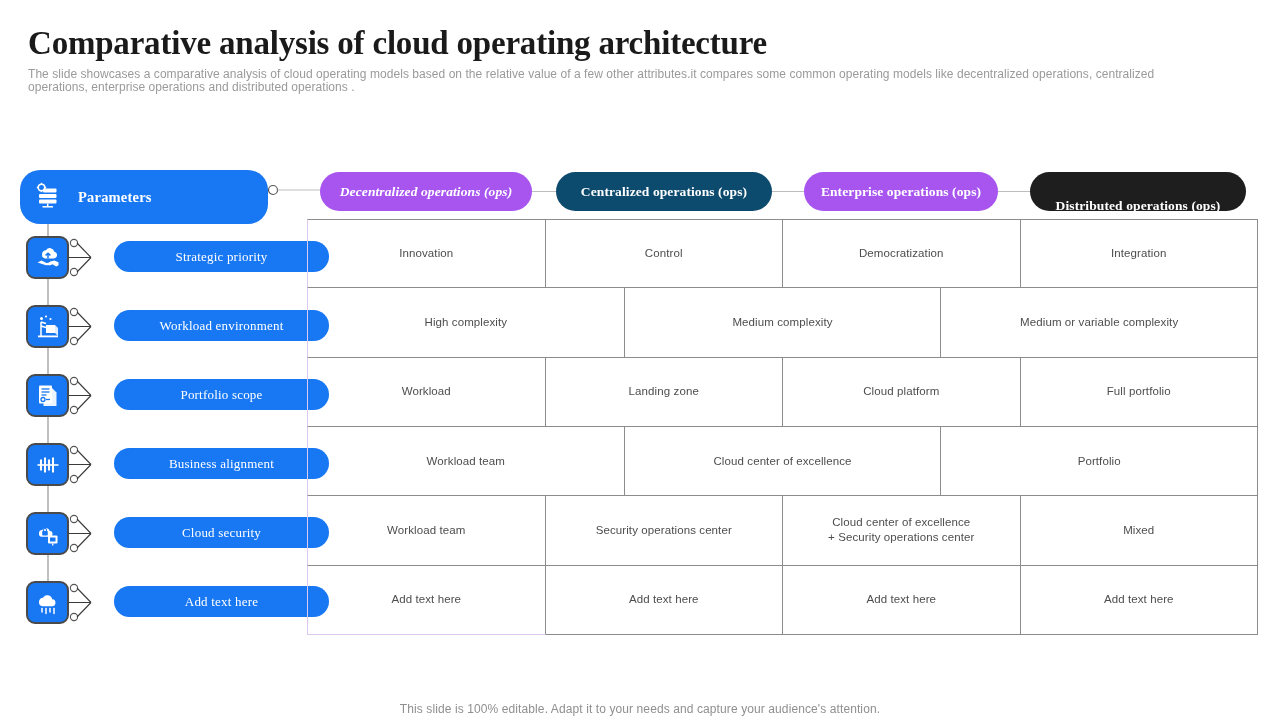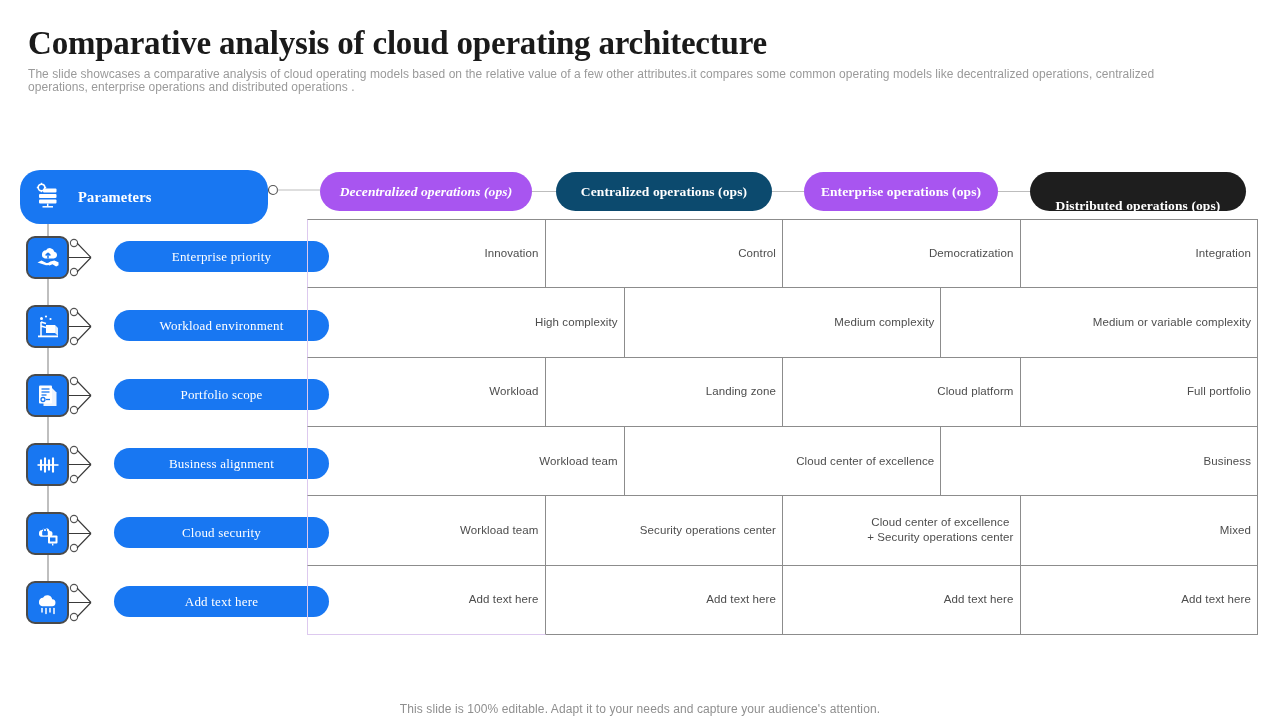--- a/index.html
+++ b/index.html
@@ -170,21 +170,21 @@
   }
   .grid-row {
     display: flex;
     width: 100%;
     height: 69.33px;
   }
   .grid-cell {
     flex: 1 1 0;
     display: flex;
     align-items: center;
-    justify-content: flex-end;
+    justify-content: center;
     text-align: center;
     font-size: 11.5px;
     line-height: 15px;
     color: #4d4d4d;
     box-sizing: border-box;
     border-right: 1px solid #8c8c8c;
     border-bottom: 1px solid #8c8c8c;
     padding: 2px 6px;
     letter-spacing: 0.1px;
   }
@@ -285,21 +285,21 @@
       <path d="M2.5 17.5 l4-2 l5 2.6 l3.5 -0.4 c1.6 0 1.8 2 0.2 2.2 l-4.2 0.4" fill="#fff"></path>
       <path d="M23.5 17.2 l-4.2 -1.8 l-4 1.2 l-3.2 2.2 l2.4 1.6 l3 -1.2 l3.6 2.4 l2.4 -1.4 Z" fill="#fff"></path>
     </svg>
   </div>
   <svg class="rail-link">
     <circle cx="5" cy="7" r="3.6" fill="none" stroke="#555" stroke-width="1.1"></circle>
     <circle cx="5" cy="36" r="3.6" fill="none" stroke="#555" stroke-width="1.1"></circle>
     <path d="M0 21.5 H22 M22 21.5 L8 7 M22 21.5 L8 36" stroke="#3a3a3a" stroke-width="1.1" fill="none"></path>
   </svg>
   <div class="rail-pill">
-    <span class="label">Enterprise priority</span>
+    <span class="label">Strategic priority</span>
   </div>
 </div>
 
 <div class="rail-row" style="top:305px;">
   <div class="rail-icon">
     <svg width="26" height="26" viewBox="0 0 26 26">
       <circle cx="6.5" cy="4.5" r="1.5" fill="#fff"></circle>
       <circle cx="11" cy="2.5" r="1.1" fill="#fff"></circle>
       <circle cx="15.5" cy="5" r="1.1" fill="#fff"></circle>
       <path d="M6 8 l0 14 M6 8 l5 1.5 M6 12 l5 1.5" stroke="#fff" stroke-width="1.5" fill="none"></path>
@@ -448,21 +448,21 @@
       </div>
     </div>
     <div class="grid-row">
       <div class="grid-cell">
         <span class="cell-text">Workload team</span>
       </div>
       <div class="grid-cell">
         <span class="cell-text">Cloud center of excellence</span>
       </div>
       <div class="grid-cell">
-        <span class="cell-text">Business</span>
+        <span class="cell-text">Portfolio</span>
       </div>
     </div>
     <div class="grid-row">
       <div class="grid-cell">
         <span class="cell-text">Workload team</span>
       </div>
       <div class="grid-cell">
         <span class="cell-text">Security operations center</span>
       </div>
       <div class="grid-cell">

